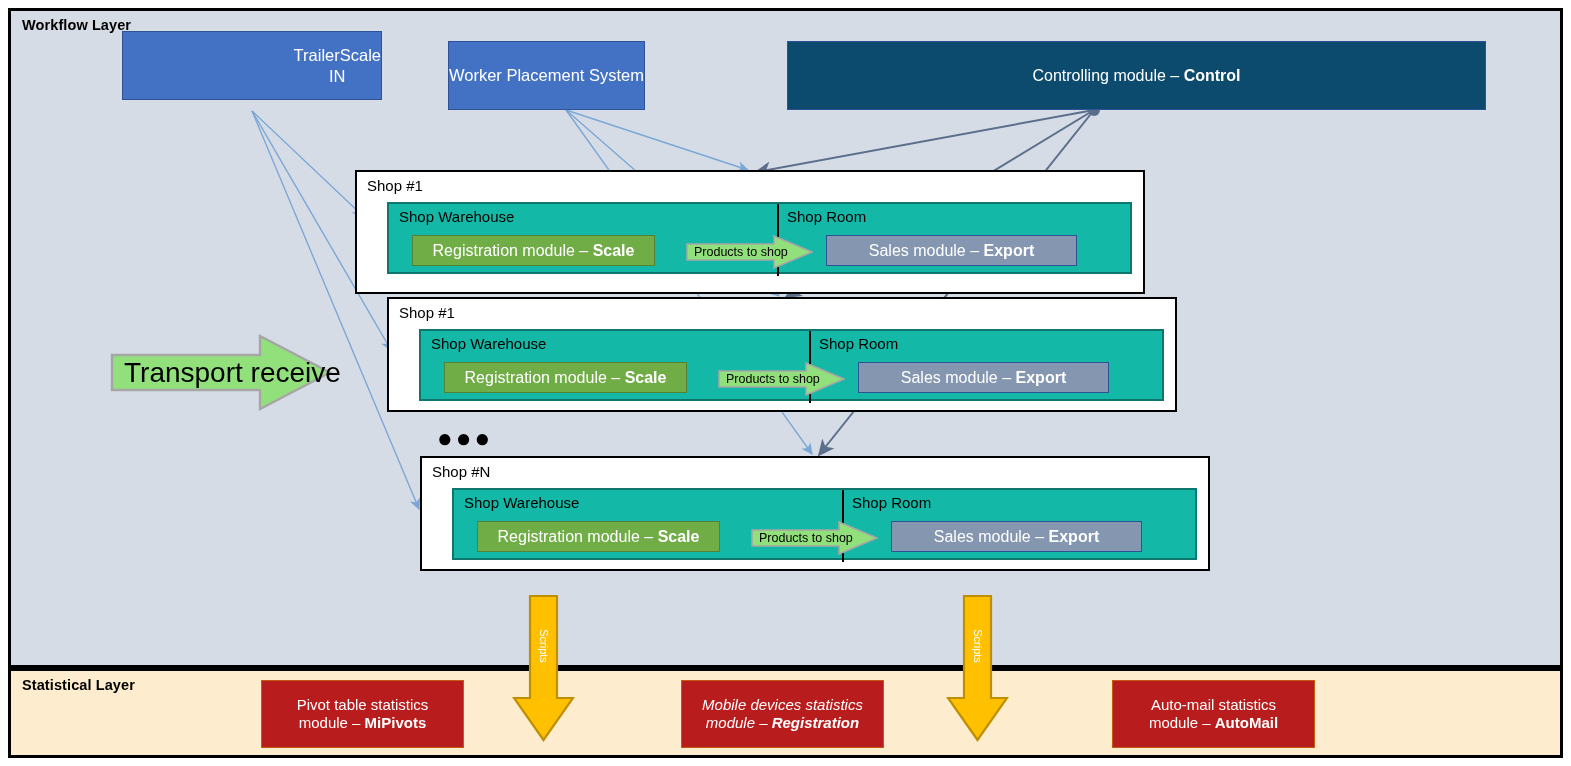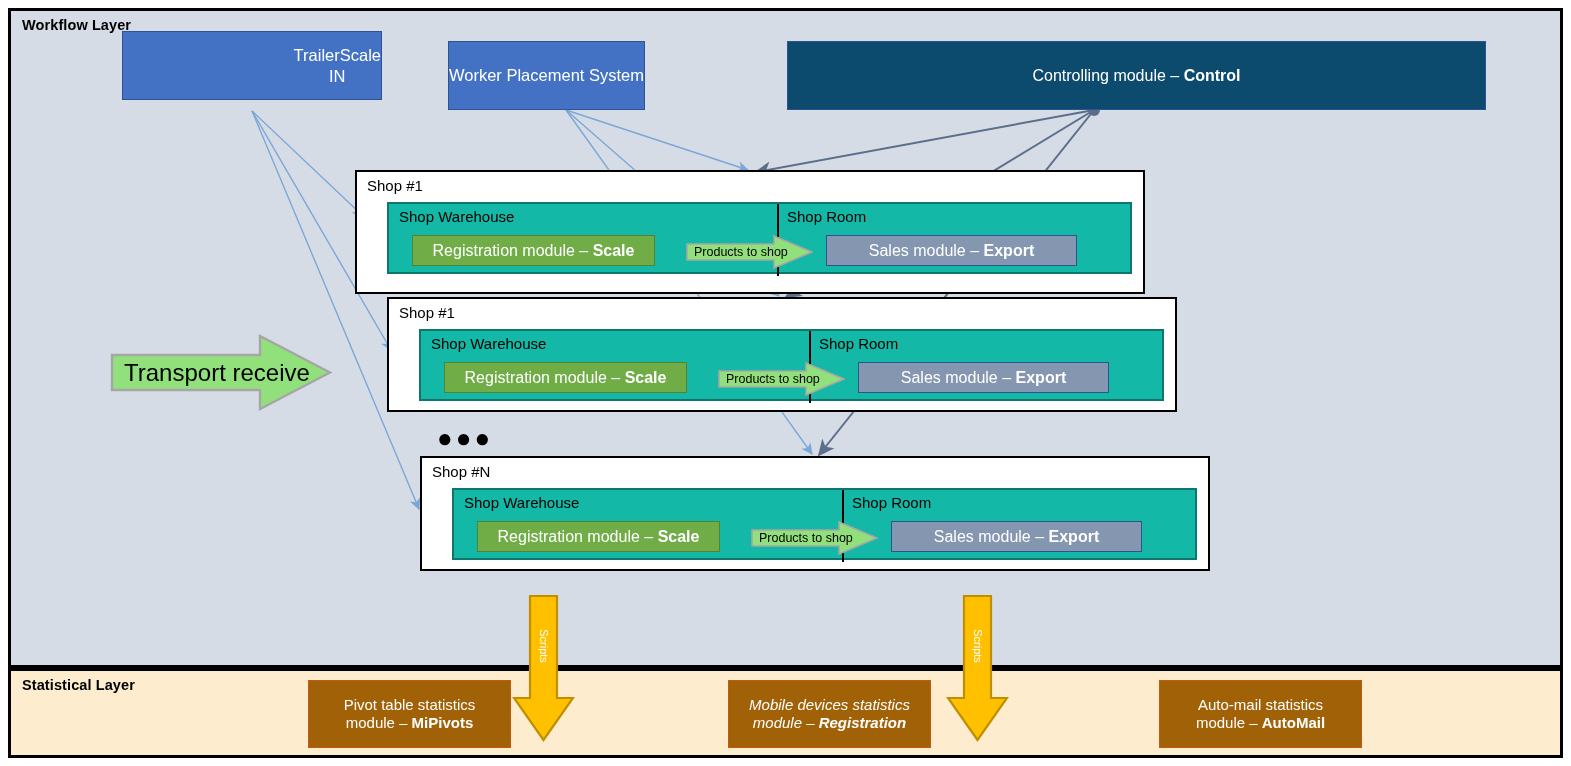--- a/index.html
+++ b/index.html
@@ -73,24 +73,23 @@
     background:#70ad47;
     border:1.5px solid #548235;
     font-size:16px;
   }
   .box-sales{
     background:#8496b0;
     border:1.5px solid #2e5296;
     font-size:16px;
   }
   .box-orange{
-    background:#a16207;
+    background:#b91c1c;
     border:1.5px solid #c45911;
     font-size:15px;
-    margin-left:47px;
   }
   .box b{font-weight:bold;}
 
   
   .shop{
     position:absolute;
     box-sizing:border-box;
     background:#ffffff;
     border:2.5px solid #000000;
   }
@@ -138,21 +137,21 @@
     width:100%; height:100%;
     display:flex;
     align-items:center;
     justify-content:flex-start;
     box-sizing:border-box;
     color:#000;
     white-space:nowrap;
   }
 
   .big-arrow .arrow-text{
-    font-size:24px;
+    font-size:28px;
     padding-left:14px;
   }
   .small-arrow .arrow-text{
     font-size:12.5px;
     padding-left:8px;
   }
 
   .arrow-down{
     position:absolute;
   }

